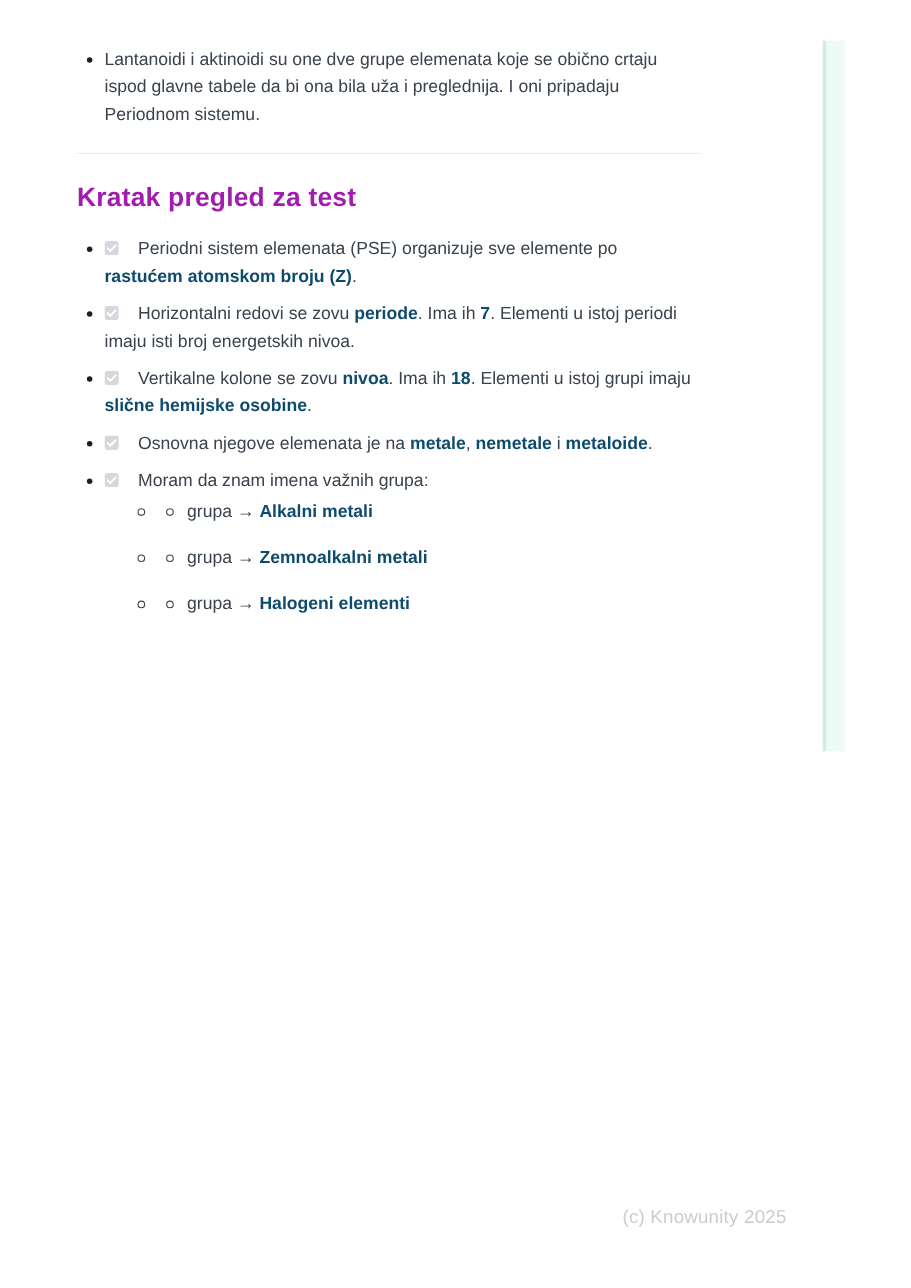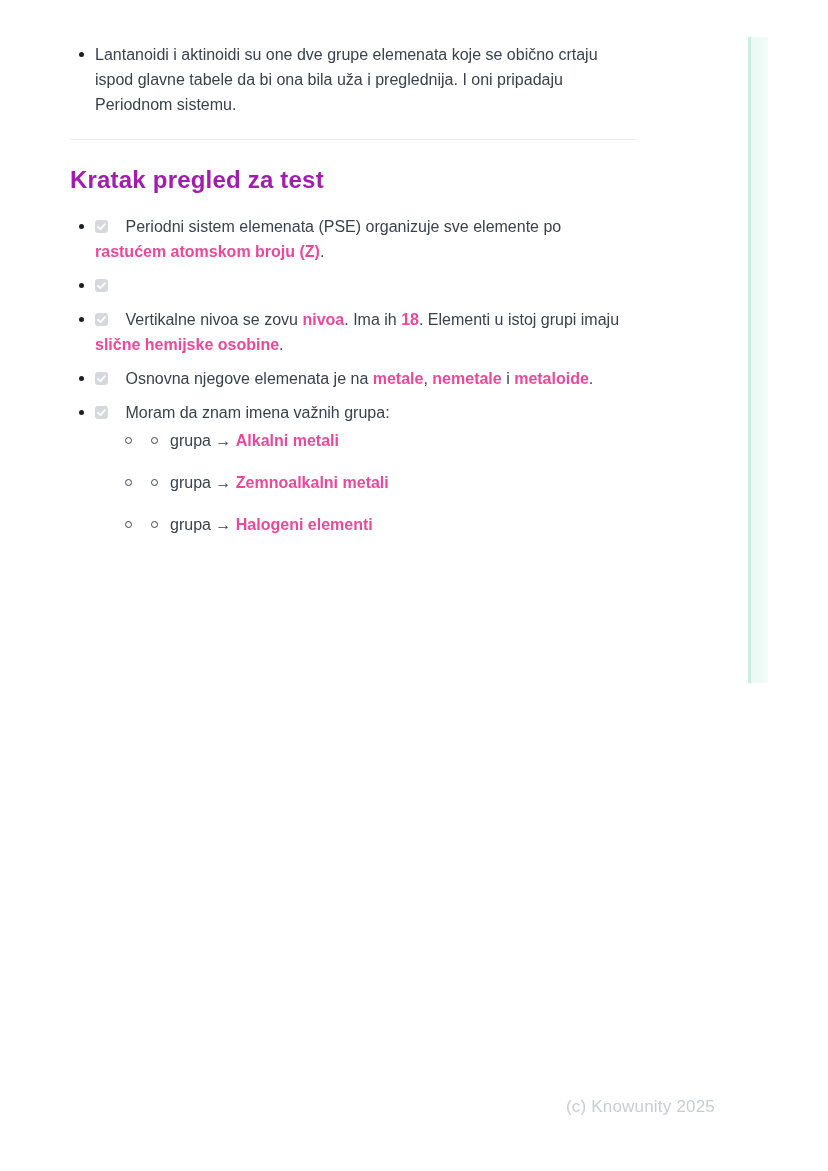--- a/index.html
+++ b/index.html
@@ -54,21 +54,21 @@
     color:#a21caf;
     letter-spacing:0.2px;
   }
   .checklist { margin-top:19px; }
   .checkbox {
     display:inline-block;
     width:13px; height:13px;
     margin-right:13px;
     vertical-align:-1px;
   }
-  b { font-weight:700; color:#ec4899; }
+  b { font-weight:700; color:#0c4a6e; }
   .sub-list {
     margin:3px 0 8px 0;
   }
   .sub-li {
     position:relative;
     padding-left:75px;
     line-height:25px;
     margin-bottom:17px;
   }
   .sub-li:last-child { margin-bottom:0; }
@@ -121,29 +121,30 @@
             </svg></span>
         <span><span>Periodni sistem elemenata (PSE) organizuje sve elemente po </span><b>rastućem atomskom broju (Z)</b><span>.</span></span>
       </li>
 
       <li class="li">
         <span class="dot"></span>
         <span class="checkbox"><svg width="13" height="13" viewBox="0 0 13 13">
               <rect x="0" y="0" width="13" height="13" rx="3" fill="#d5d8dc"></rect>
               <path d="M3 6.8 L5.4 9.2 L10 4.2" fill="none" stroke="#ffffff" stroke-width="1.8" stroke-linecap="round" stroke-linejoin="round"></path>
             </svg></span>
+        <span><span>Horizontalni redovi se zovu </span><b>periode</b><span>. Ima ih </span><b>7</b><span>. Elementi u istoj periodi imaju isti broj energetskih nivoa.</span></span>
       </li>
 
       <li class="li">
         <span class="dot"></span>
         <span class="checkbox"><svg width="13" height="13" viewBox="0 0 13 13">
               <rect x="0" y="0" width="13" height="13" rx="3" fill="#d5d8dc"></rect>
               <path d="M3 6.8 L5.4 9.2 L10 4.2" fill="none" stroke="#ffffff" stroke-width="1.8" stroke-linecap="round" stroke-linejoin="round"></path>
             </svg></span>
-        <span><span>Vertikalne nivoa se zovu </span><b>nivoa</b><span>. Ima ih </span><b>18</b><span>. Elementi u istoj grupi imaju </span><b>slične hemijske osobine</b><span>.</span></span>
+        <span><span>Vertikalne kolone se zovu </span><b>nivoa</b><span>. Ima ih </span><b>18</b><span>. Elementi u istoj grupi imaju </span><b>slične hemijske osobine</b><span>.</span></span>
       </li>
 
       <li class="li">
         <span class="dot"></span>
         <span class="checkbox"><svg width="13" height="13" viewBox="0 0 13 13">
               <rect x="0" y="0" width="13" height="13" rx="3" fill="#d5d8dc"></rect>
               <path d="M3 6.8 L5.4 9.2 L10 4.2" fill="none" stroke="#ffffff" stroke-width="1.8" stroke-linecap="round" stroke-linejoin="round"></path>
             </svg></span>
         <span><span>Osnovna njegove elemenata je na </span><b>metale</b><span>, </span><b>nemetale</b><span> i </span><b>metaloide</b><span>.</span></span>
       </li>

